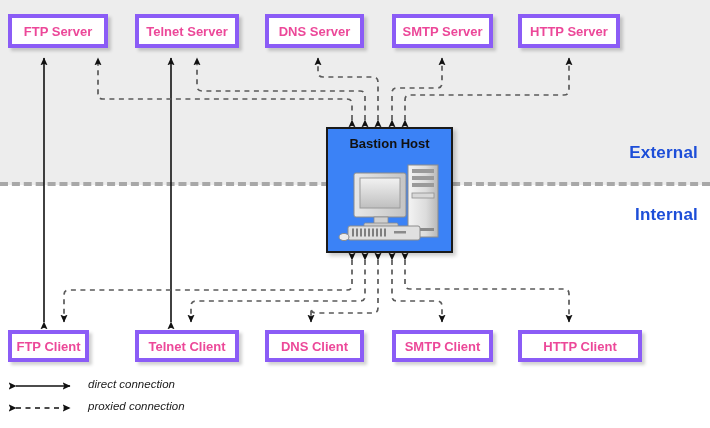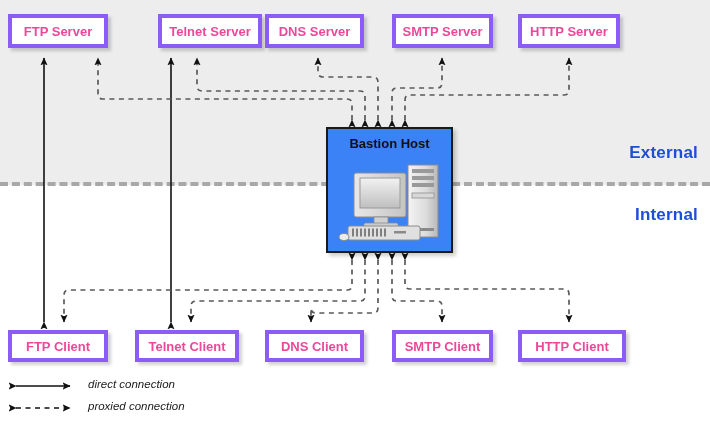--- a/index.html
+++ b/index.html
@@ -191,21 +191,21 @@
 
       <path d="M392,260 L392,296 Q392,301 397,301 L437,301 Q442,301 442,306 L442,322" marker-end="url(#ah)" marker-start="url(#ah2)"></path>
 
       <path d="M405,260 L405,284 Q405,289 410,289 L564,289 Q569,289 569,294 L569,322" marker-end="url(#ah)" marker-start="url(#ah2)"></path>
     </g>
   </svg>
 
   <div class="node" style="left:8px;  top:14px;  width:100px; height:34px;">
     <span class="node-label">FTP Server</span>
   </div>
-  <div class="node" style="left:135px; top:14px; width:104px; height:34px;margin-left:23px;">
+  <div class="node" style="left:135px; top:14px; width:104px; height:34px;">
     <span class="node-label">Telnet Server</span>
   </div>
   <div class="node" style="left:265px; top:14px; width:99px;  height:34px;">
     <span class="node-label">DNS Server</span>
   </div>
   <div class="node" style="left:392px; top:14px; width:101px; height:34px;">
     <span class="node-label">SMTP Server</span>
   </div>
   <div class="node" style="left:518px; top:14px; width:102px; height:34px;">
     <span class="node-label">HTTP Server</span>
@@ -253,33 +253,33 @@
         <rect x="38" y="71.5" width="2" height="8"></rect>
           <rect x="42" y="71.5" width="2" height="8"></rect>
         <rect x="46" y="71.5" width="2" height="8"></rect>
       </g>
       <rect x="56" y="74" width="12" height="2.5" fill="#8a8a8a"></rect>
 
       <ellipse cx="6" cy="80" rx="5" ry="3.6" fill="#ebebeb" stroke="#8c8c8c" stroke-width="1"></ellipse>
     </svg>
   </div>
 
-  <div class="node" style="left:8px;  top:330px; width:100px; height:32px;">
+  <div class="node" style="left:8px;  top:330px; width:81px; height:32px;">
     <span class="node-label">FTP Client</span>
   </div>
   <div class="node" style="left:135px; top:330px; width:104px; height:32px;">
     <span class="node-label">Telnet Client</span>
   </div>
   <div class="node" style="left:265px; top:330px; width:99px;  height:32px;">
     <span class="node-label">DNS Client</span>
   </div>
   <div class="node" style="left:392px; top:330px; width:101px; height:32px;">
     <span class="node-label">SMTP Client</span>
   </div>
-  <div class="node" style="left:518px; top:330px; width:108px; height:32px;">
+  <div class="node" style="left:518px; top:330px; width:124px; height:32px;">
     <span class="node-label">HTTP Client</span>
   </div>
 
   <div class="legend">
     <div class="legend-row">
       <svg class="legend-glyph" viewBox="0 0 72 20" xmlns="http://www.w3.org/2000/svg">
         <defs>
           <marker id="lah" markerWidth="9" markerHeight="9" refX="7.4" refY="3.6" orient="auto" markerUnits="userSpaceOnUse">
             <path d="M0,0 L8,3.6 L0,7.2 L1.7,3.6 Z" fill="#111111"></path>
           </marker>

